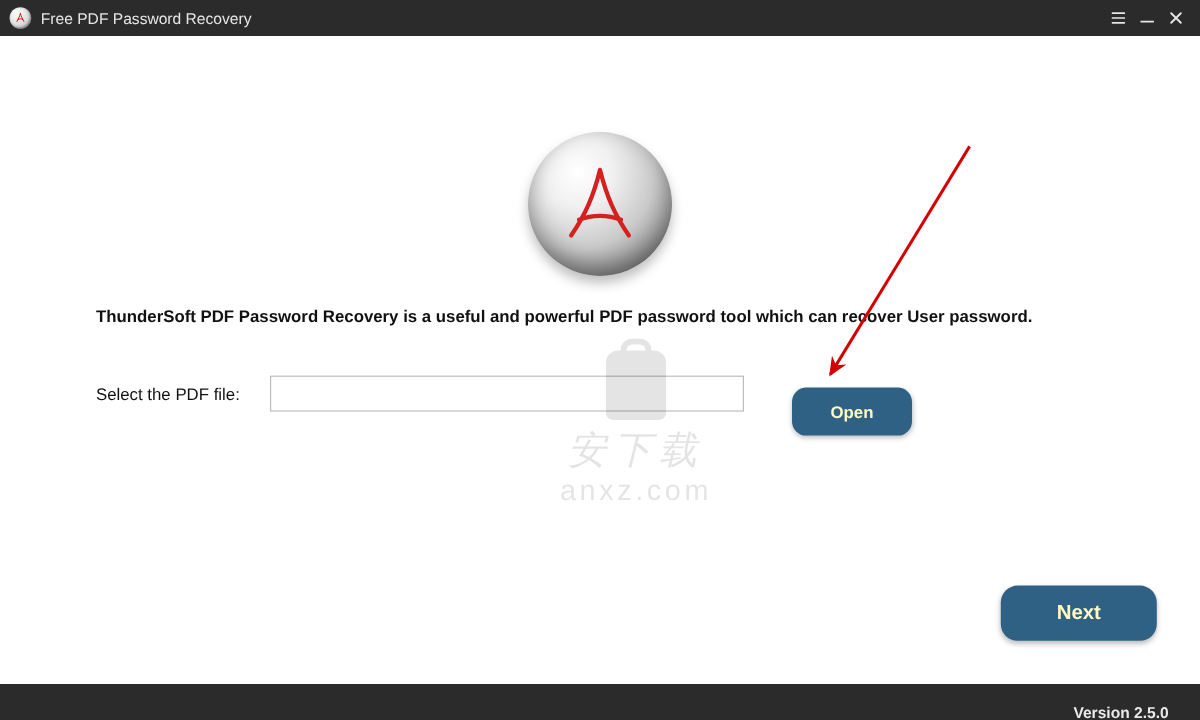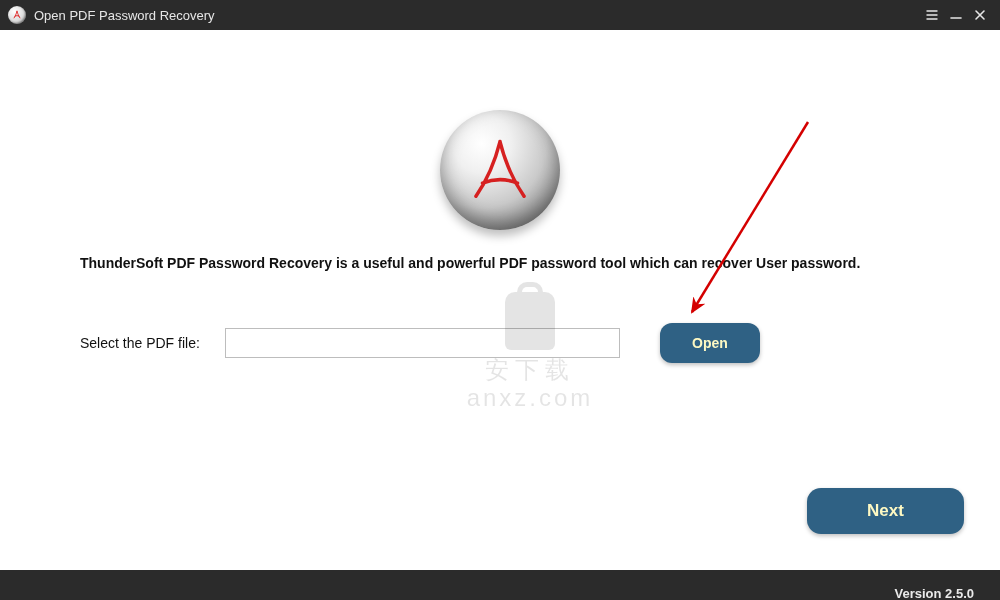--- a/index.html
+++ b/index.html
@@ -54,21 +54,21 @@
   .desc {
     position: absolute;
     left: 80px; top: 225px;
     font-size: 14px;
     color: #111;
     font-weight: bold;
   }
 
   .row-select {
     position: absolute;
-    left: 80px; top: 298px;
+    left: 80px; top: 283px;
     display: flex; align-items: center;
     font-size: 14px; color: #111; justify-content: space-between;
   }
   .row-select .lbl { width: 145px; }
   .file-input {
     width: 395px; height: 30px;
     border: 1px solid #bdbdbd;
     background: #fff;
     padding: 0 6px;
     font-size: 13px;
@@ -89,21 +89,21 @@
 
   .btn-open {
     position: absolute;
     left: 660px; top: 293px;
     width: 100px; height: 40px;
     font-size: 14px;
   }
   .btn-next {
     position: absolute;
     right: 36px; bottom: 36px;
-    width: 157px; height: 46px;
+    width: 130px; height: 46px;
     font-size: 17px;
     border-radius: 14px;
   }
 
   
   .arrow-overlay {
     position: absolute; inset: 0;
     pointer-events: none;
   }
 
@@ -133,21 +133,21 @@
     border-bottom: none;
     border-radius: 10px 10px 0 0;
   }
   .watermark .wm-icon::after{
     content:"";
     position:absolute;
     left:50%; top:50%;
     transform:translate(-50%,-50%);
     font-size:16px; color:#fff;
   }
-  .watermark .wm-cn { font-size: 24px; letter-spacing: 6px; font-weight: 400; }
+  .watermark .wm-cn { font-size: 32px; letter-spacing: 6px; font-weight: 400; font-style: italic; }
   .watermark .wm-en { font-size: 24px; letter-spacing: 3px; margin-top: -2px; }
 
   .footer {
     height: 46px;
     background: #2b2b2b;
     color: #eaeaea;
     display: flex;
     align-items: center;
     justify-content: flex-end;
     padding: 0 26px;
@@ -157,21 +157,21 @@
 </style>
 </head>
 <body>
 
 <div class="titlebar">
   <span class="app-icon">
     <svg viewBox="0 0 24 24" fill="none">
       <path d="M12 3 C10 10 8 14 5 19 M12 3 C14 10 16 14 19 19 M7 15 C11 13 13 13 17 15" stroke="#d11" stroke-width="2" stroke-linecap="round" fill="none"></path>
     </svg>
   </span>
-  <span class="title">Open PDF Password Recovery</span>
+  <span class="title">Free PDF Password Recovery</span>
   <span class="spacer"></span>
   <span class="win-btn">
     <svg width="12" height="12" viewBox="0 0 12 12">
         <path d="M1 2 H11 M1 6 H11 M1 10 H11" stroke-width="1.4" stroke-linecap="round"></path>
       </svg>
   </span>
   <span class="win-btn">
     <svg width="12" height="12" viewBox="0 0 12 12">
         <path d="M1 9 H11" stroke-width="1.6" stroke-linecap="round"></path>
       </svg>

